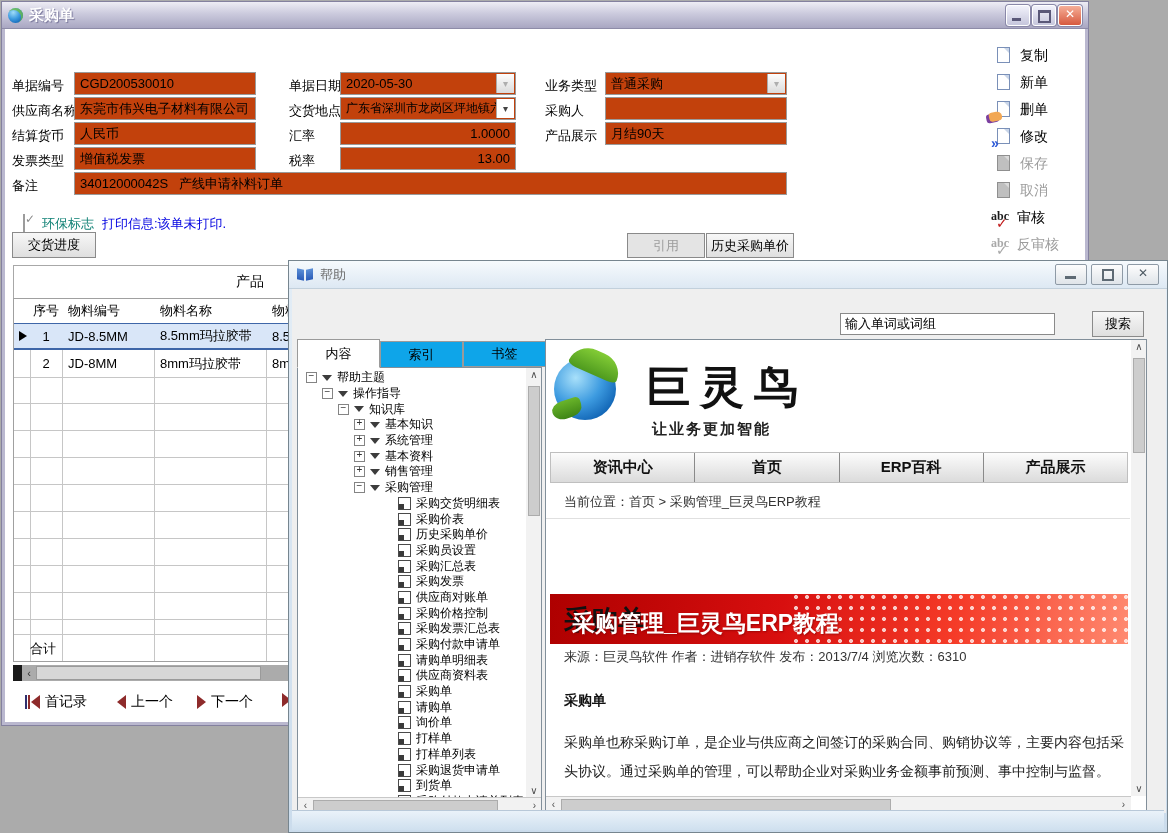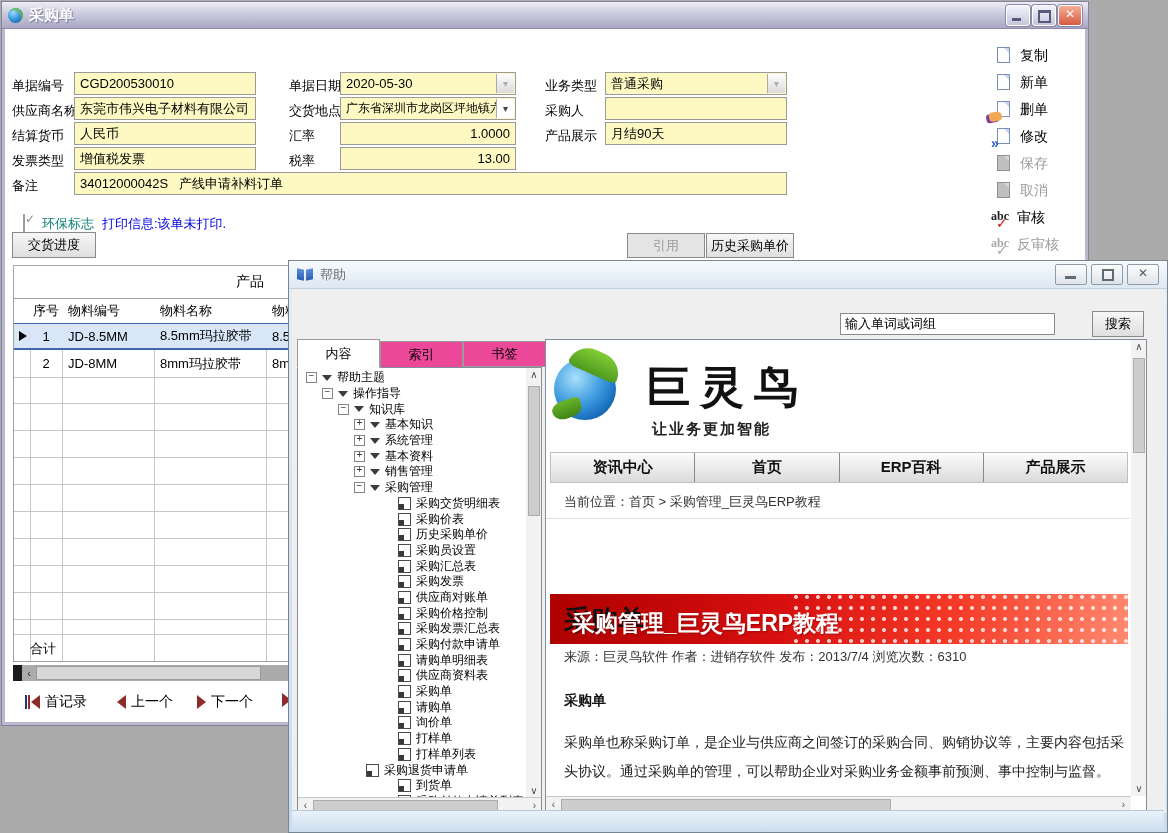--- a/index.html
+++ b/index.html
@@ -11,21 +11,21 @@
   .titlebar{left:-3px;top:-3px;width:1086px;height:27px;background:linear-gradient(180deg,#EEEDF5 0%,#CBCADD 45%,#A9A7C2 100%);display:flex;align-items:center;padding:0 6px;box-sizing:border-box;border-bottom:1px solid #8E8CA8}
   .wtitle{color:#fff;font-weight:bold;font-size:15px;text-shadow:1px 1px 1px #77759A;margin-left:6px}
   .globe{width:15px;height:15px;border-radius:50%;background:radial-gradient(circle at 35% 30%,#9FDCF8,#3D9BE0 45%,#1468B8 80%,#0C4E92);box-shadow:inset -2px 2px 0 rgba(110,190,60,.75)}
   .wbtns{margin-left:auto;display:flex;gap:2px}
   .wbtn{width:22px;height:19px;border:1px solid #FFF;border-radius:3px;background:linear-gradient(#F2F2FB,#C6C6DC);box-shadow:0 0 0 1px #8A88A8;position:relative}
   .wbtn.mini::after{content:"";position:absolute;left:5px;bottom:4px;width:9px;height:3px;background:#5A5878}
   .wbtn.maxi::after{content:"";position:absolute;left:5px;top:4px;width:9px;height:8px;border:2px solid #5A5878;border-top-width:3px}
   .wbtn.close{background:linear-gradient(#F6AE97,#D75A3F);}
   .wbtn.close::after{content:"✕";position:absolute;left:0;right:0;top:1px;text-align:center;color:#fff;font-size:12px;font-weight:bold}
   .lbl{font-size:13px;color:#000;white-space:nowrap}
-  .fld{background:#fef9c3;border:1px solid #9A9A9A;height:23px;font-size:13px;display:flex;align-items:center;padding:8px 5px;box-sizing:border-box;white-space:nowrap;overflow:hidden}
+  .fld{background:#c2410c;border:1px solid #9A9A9A;height:23px;font-size:13px;display:flex;align-items:center;padding:8px 5px;box-sizing:border-box;white-space:nowrap;overflow:hidden}
   .fld.r{justify-content:flex-end}
   .combo-btn{position:absolute;right:1px;top:1px;bottom:1px;width:17px;background:linear-gradient(#FDFDFD,#DBDBDB);border-left:1px solid #AAA;display:flex;align-items:center;justify-content:center;font-size:10px;color:#444}
   .combo-btn.dis{color:#AEAEAE}
   .pre{white-space:pre}
   .bluetext{color:#0000E0;font-size:13px}
   .cb{width:13px;height:13px;background:#F2F2F2;border:1px solid #9C9C9C;position:relative}
   .cb::after{content:"✓";position:absolute;left:1px;top:-3px;color:#8B8B8B;font-size:12px;font-weight:bold}
   .btn{background:linear-gradient(#F7F7F7,#DFDFDF);border:1px solid #8A8A8A;font-size:13px;display:flex;align-items:center;justify-content:center;box-sizing:border-box;color:#000}
   .btn.dis{color:#9C9C9C;background:#E4E4E4}
   
@@ -70,21 +70,21 @@
   .book{width:16px;height:12px;position:relative}
   .book::before,.book::after{content:"";position:absolute;top:0;width:7px;height:11px;background:linear-gradient(#5B8FD6,#2A5CB8);}
   .book::before{left:0;transform:skewY(14deg)}
   .book::after{right:0;transform:skewY(-14deg)}
   .hbtn{width:30px;height:19px;border:1px solid #8E9AA6;border-radius:2px;background:linear-gradient(#FDFDFD,#DFE4E9);position:relative;margin-left:4px}
   .hbtn.mini::after{content:"";position:absolute;left:9px;bottom:5px;width:11px;height:3px;background:#5E6A74}
   .hbtn.maxi::after{content:"";position:absolute;left:10px;top:4px;width:8px;height:8px;border:2px solid #5E6A74}
   .hbtn.close::after{content:"✕";position:absolute;left:0;right:0;top:1px;text-align:center;color:#4E5A64;font-size:12px;font-weight:bold}
   .hclient{position:absolute;left:3px;top:28px;width:874px;height:524px;background:#EFEFEF}
   .hsearch{height:22px;border:1px solid #8A8A8A;background:#fff;font-size:13px;padding:0 4px;box-sizing:border-box;font-family:"Liberation Sans","DejaVu Sans",sans-serif}
-  .tab{border:1px solid #9A9A9A;background:#ec4899;font-size:13px;display:flex;align-items:center;justify-content:center;box-sizing:border-box}
+  .tab{border:1px solid #9A9A9A;background:#0ea5e9;font-size:13px;display:flex;align-items:center;justify-content:center;box-sizing:border-box}
   .tab.active{background:#FFF;border-bottom:1px solid #FFF;z-index:3}
   .pane{background:#fff;border:1px solid #828F9A;box-sizing:border-box;overflow:hidden}
   
   .tree{position:absolute;left:0;top:0;width:228px;height:430px;overflow:hidden;padding-top:2px;box-sizing:border-box}
   .trow{height:15.7px;display:flex;align-items:center;gap:5px;font-size:12px;white-space:nowrap;color:#000}
   .tbox{width:9px;height:9px;border:1px solid #848484;background:#fff;position:relative;flex:0 0 auto}
   .tbox::after{position:absolute;left:0;right:0;top:-3px;text-align:center;font-size:10px;color:#333}
   .tbox.minus::after{content:"−"}
   .tbox.plus::after{content:"+"}
   .ttri{width:0;height:0;border-left:5px solid transparent;border-right:5px solid transparent;border-top:6px solid #3C3C3C;flex:0 0 auto}
@@ -436,21 +436,21 @@
               <span>询价单</span>
             </div>
           <div class="trow" style="padding-left:100px">
               <span class="tpg"></span>
               <span>打样单</span>
             </div>
           <div class="trow" style="padding-left:100px">
               <span class="tpg"></span>
               <span>打样单列表</span>
             </div>
-          <div class="trow" style="padding-left:68px">
+          <div class="trow" style="padding-left:100px">
               <span class="tpg"></span>
               <span>采购退货申请单</span>
             </div>
           <div class="trow" style="padding-left:100px">
               <span class="tpg"></span>
               <span>到货单</span>
             </div>
           <div class="trow" style="padding-left:100px">
               <span class="tpg"></span>
               <span>采购付款申请单列表</span>

